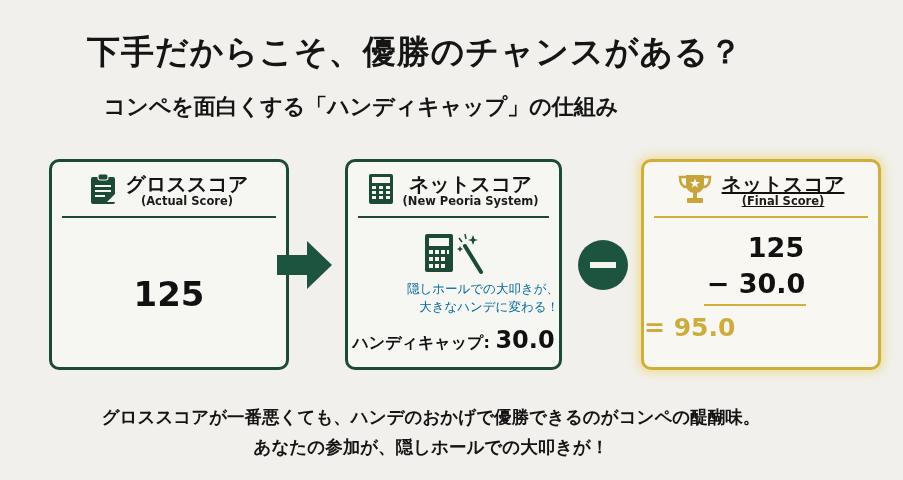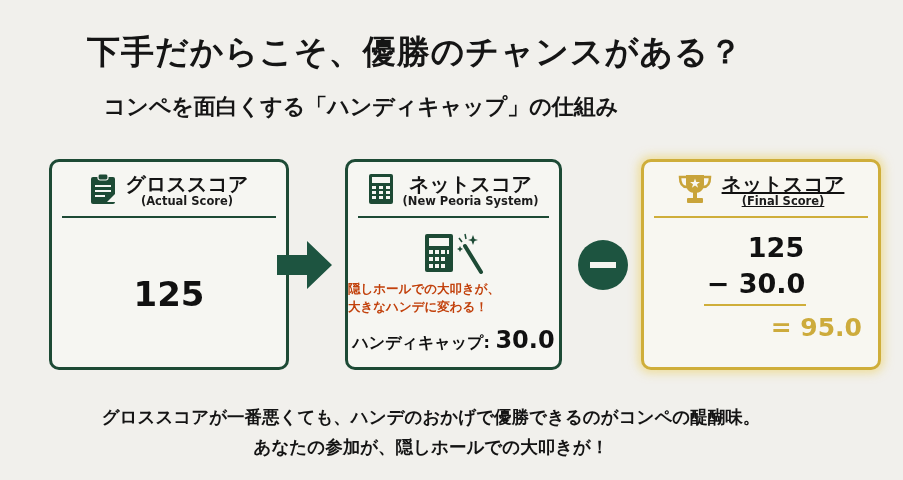--- a/index.html
+++ b/index.html
@@ -43,33 +43,33 @@
   .card.gold .card-head { border-bottom-color: #cfae3a; }
   .head-text { text-align: center; line-height: 1.05; }
   .head-jp { font-weight: bold; font-size: 20px; color: #141414; }
   .head-en { font-size: 11.5px; font-weight: bold; color: #1b1b1b; }
   .big-num {
     position: absolute; left: 0; right: 0; top: 112px;
     text-align: center; font-weight: bold; font-size: 34px; color: #111;
   }
   .mid-icon { display: flex; justify-content: center; margin-top: 14px; }
   .desc {
-    text-align: left; font-weight: bold; font-size: 12.5px; line-height: 18px;
-    margin-top: 4px; color: #c2410c;
+    text-align: right; font-weight: normal; font-size: 12.5px; line-height: 18px;
+    margin-top: 4px; color: #0369a1;
   }
   .handi {
     text-align: center; font-weight: bold; margin-top: 10px; font-size: 16px; color: #111;
   }
   .handi .val { font-size: 24px; }
   .calc-lines { position: absolute; left: 0; right: 0; top: 68px; }
   .calc-row { font-weight: bold; font-size: 27px; line-height: 36px; color: #111; }
   .calc-row.r1 { text-align: center; padding-left: 30px; }
   .calc-row.r2 { text-align: center; padding-right: 10px; }
   .calc-line { width: 102px; height: 2px; background: #cfae3a; margin: 2px auto 4px; position: relative; left: -6px; }
-  .calc-row.r3 { color: #cdab3c; font-size: 25px; text-align: right; padding-right: 16px; }
+  .calc-row.r3 { color: #cdab3c; font-size: 25px; text-align: left; padding-right: 16px; }
   .arrow { position: absolute; left: 277px; top: 241px; }
   .minus-circle {
     position: absolute; left: 578px; top: 240px; width: 50px; height: 50px;
     border-radius: 50%; background: #1d5440;
   }
   .minus-circle .bar {
     position: absolute; left: 12px; top: 22px; width: 26px; height: 6px; background: #f4f4ef;
   }
   .footer {
     position: absolute; left: 0; top: 402px; width: 862px; text-align: center;

